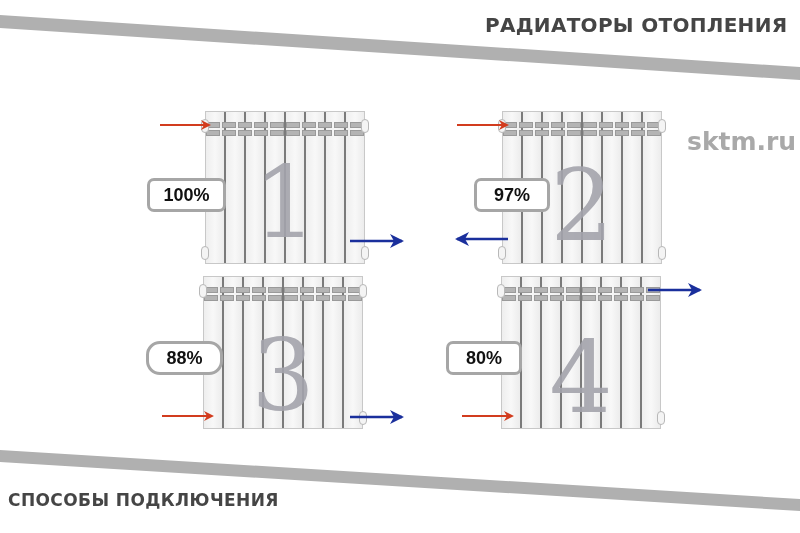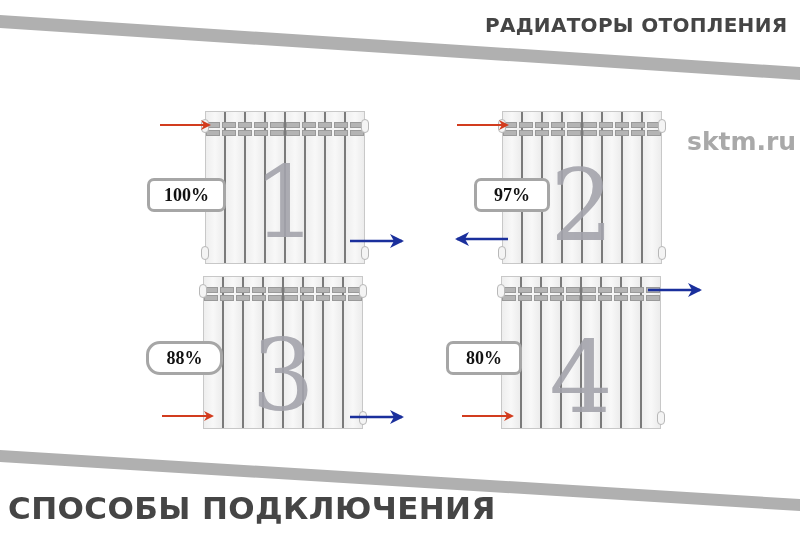--- a/index.html
+++ b/index.html
@@ -15,21 +15,21 @@
       font-size: 20px; color: #454545; letter-spacing: 0.3px; white-space: nowrap;
     }
     .site {
       position: absolute; left: 687px; top: 84px;
       font-family: "DejaVu Sans", sans-serif; font-weight: bold;
       font-size: 25px; color: #a9a9a9; white-space: nowrap; margin-top: 43px;
     }
     .subtitle {
       position: absolute; left: 8px; top: 490px;
       font-family: "DejaVu Sans", sans-serif; font-weight: bold;
-      font-size: 31px; color: #454545; letter-spacing: 0.4px; white-space: nowrap;
+      font-size: 17px; color: #454545; letter-spacing: 0.4px; white-space: nowrap;
     }
     .radiator {
       position: absolute; width: 160px; height: 153px;
     }
     .rad-body {
       position: absolute; left: 0; top: 0; width: 160px; height: 153px;
       display: flex; border: 1px solid #c8c8c8; box-sizing: border-box;
       background: #f2f2f2;
     }
     .section {
@@ -46,21 +46,21 @@
       border-radius: 6px; background: #f4f4f4;
     }
     .numeral {
       position: absolute; left: 0; width: 160px; text-align: center;
       font-family: "DejaVu Serif", serif; font-size: 100px; color: #a4a4ac;
       line-height: 1; opacity: 0.9;
     }
     .badge {
       position: absolute; height: 28px; padding: 0 6px;
       background: #fff; border: 3px solid #a6a6a6; border-radius: 7px;
-      font-family: Liberation Serif, serif; font-weight: bold;
+      font-family: Liberation Sans, sans-serif; font-weight: bold;
       font-size: 18px; line-height: 28px; color: #111; text-align: center;
     }
     .arrow { position: absolute; }
   </style>
 </head>
 <body>
 
 <svg class="band" width="800" height="533">
   <polygon points="0,15 800,67 800,80 0,28" fill="#b0b0b0"></polygon>
   <polygon points="0,450 800,499 800,511 0,462" fill="#b0b0b0"></polygon>

